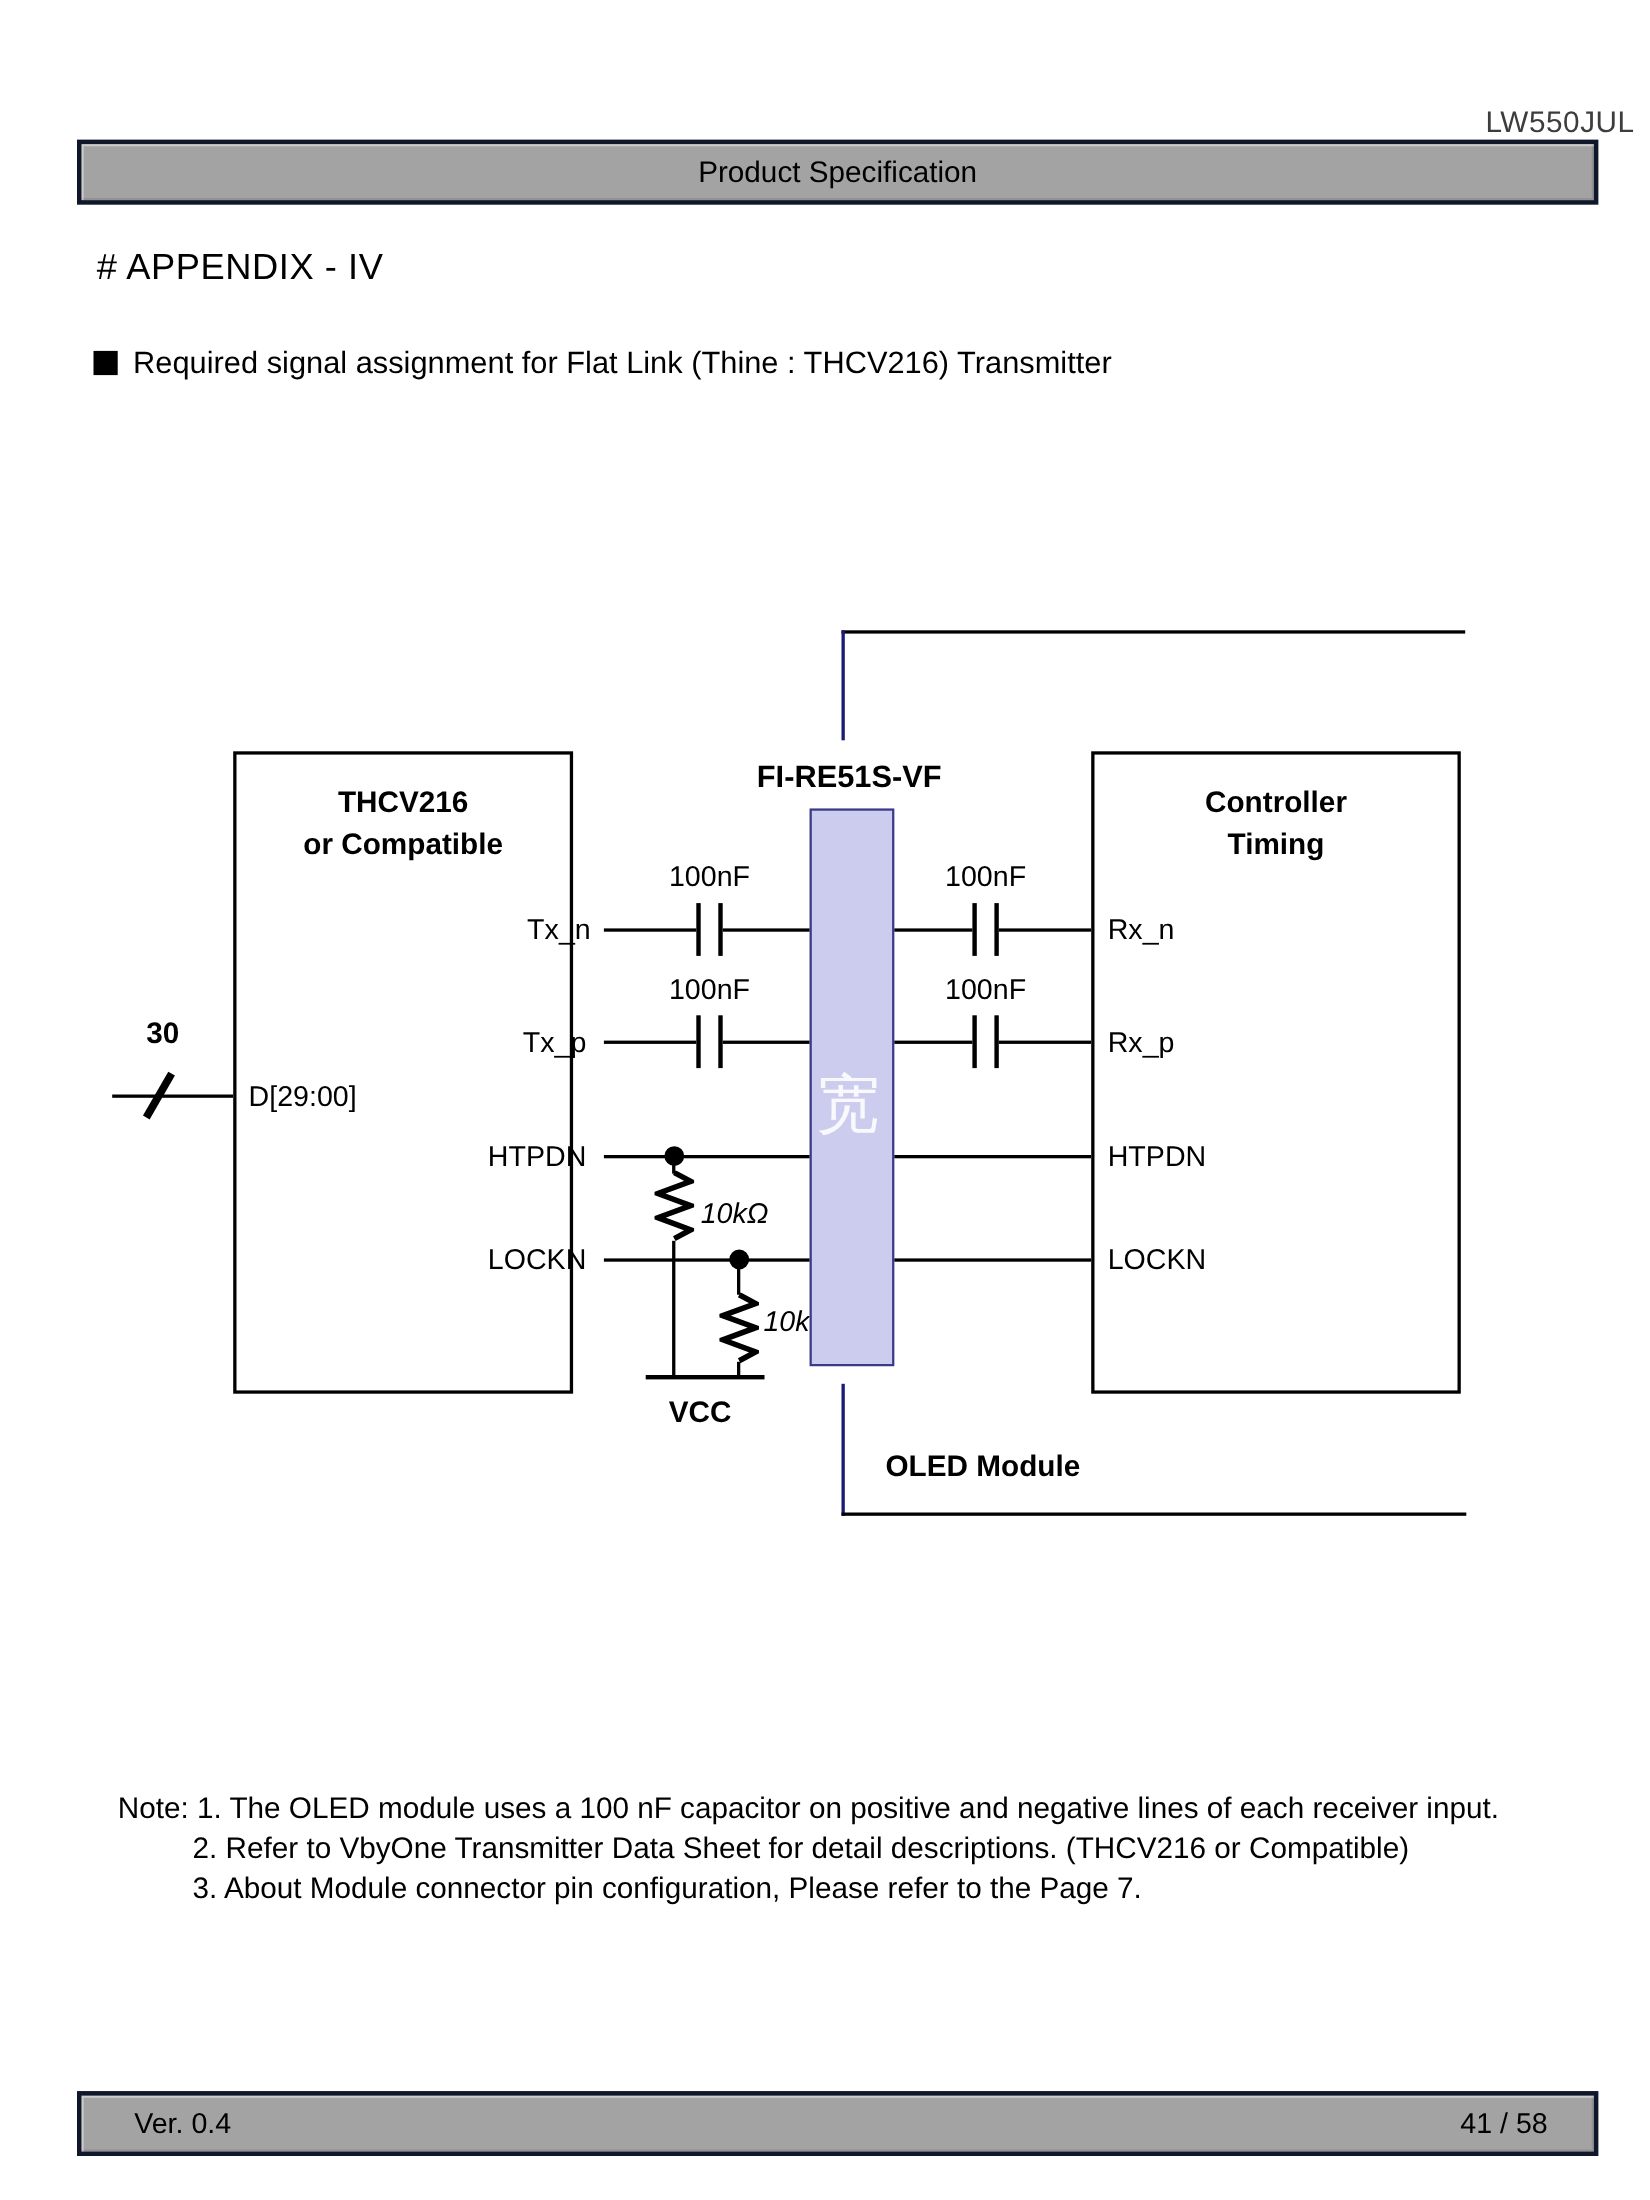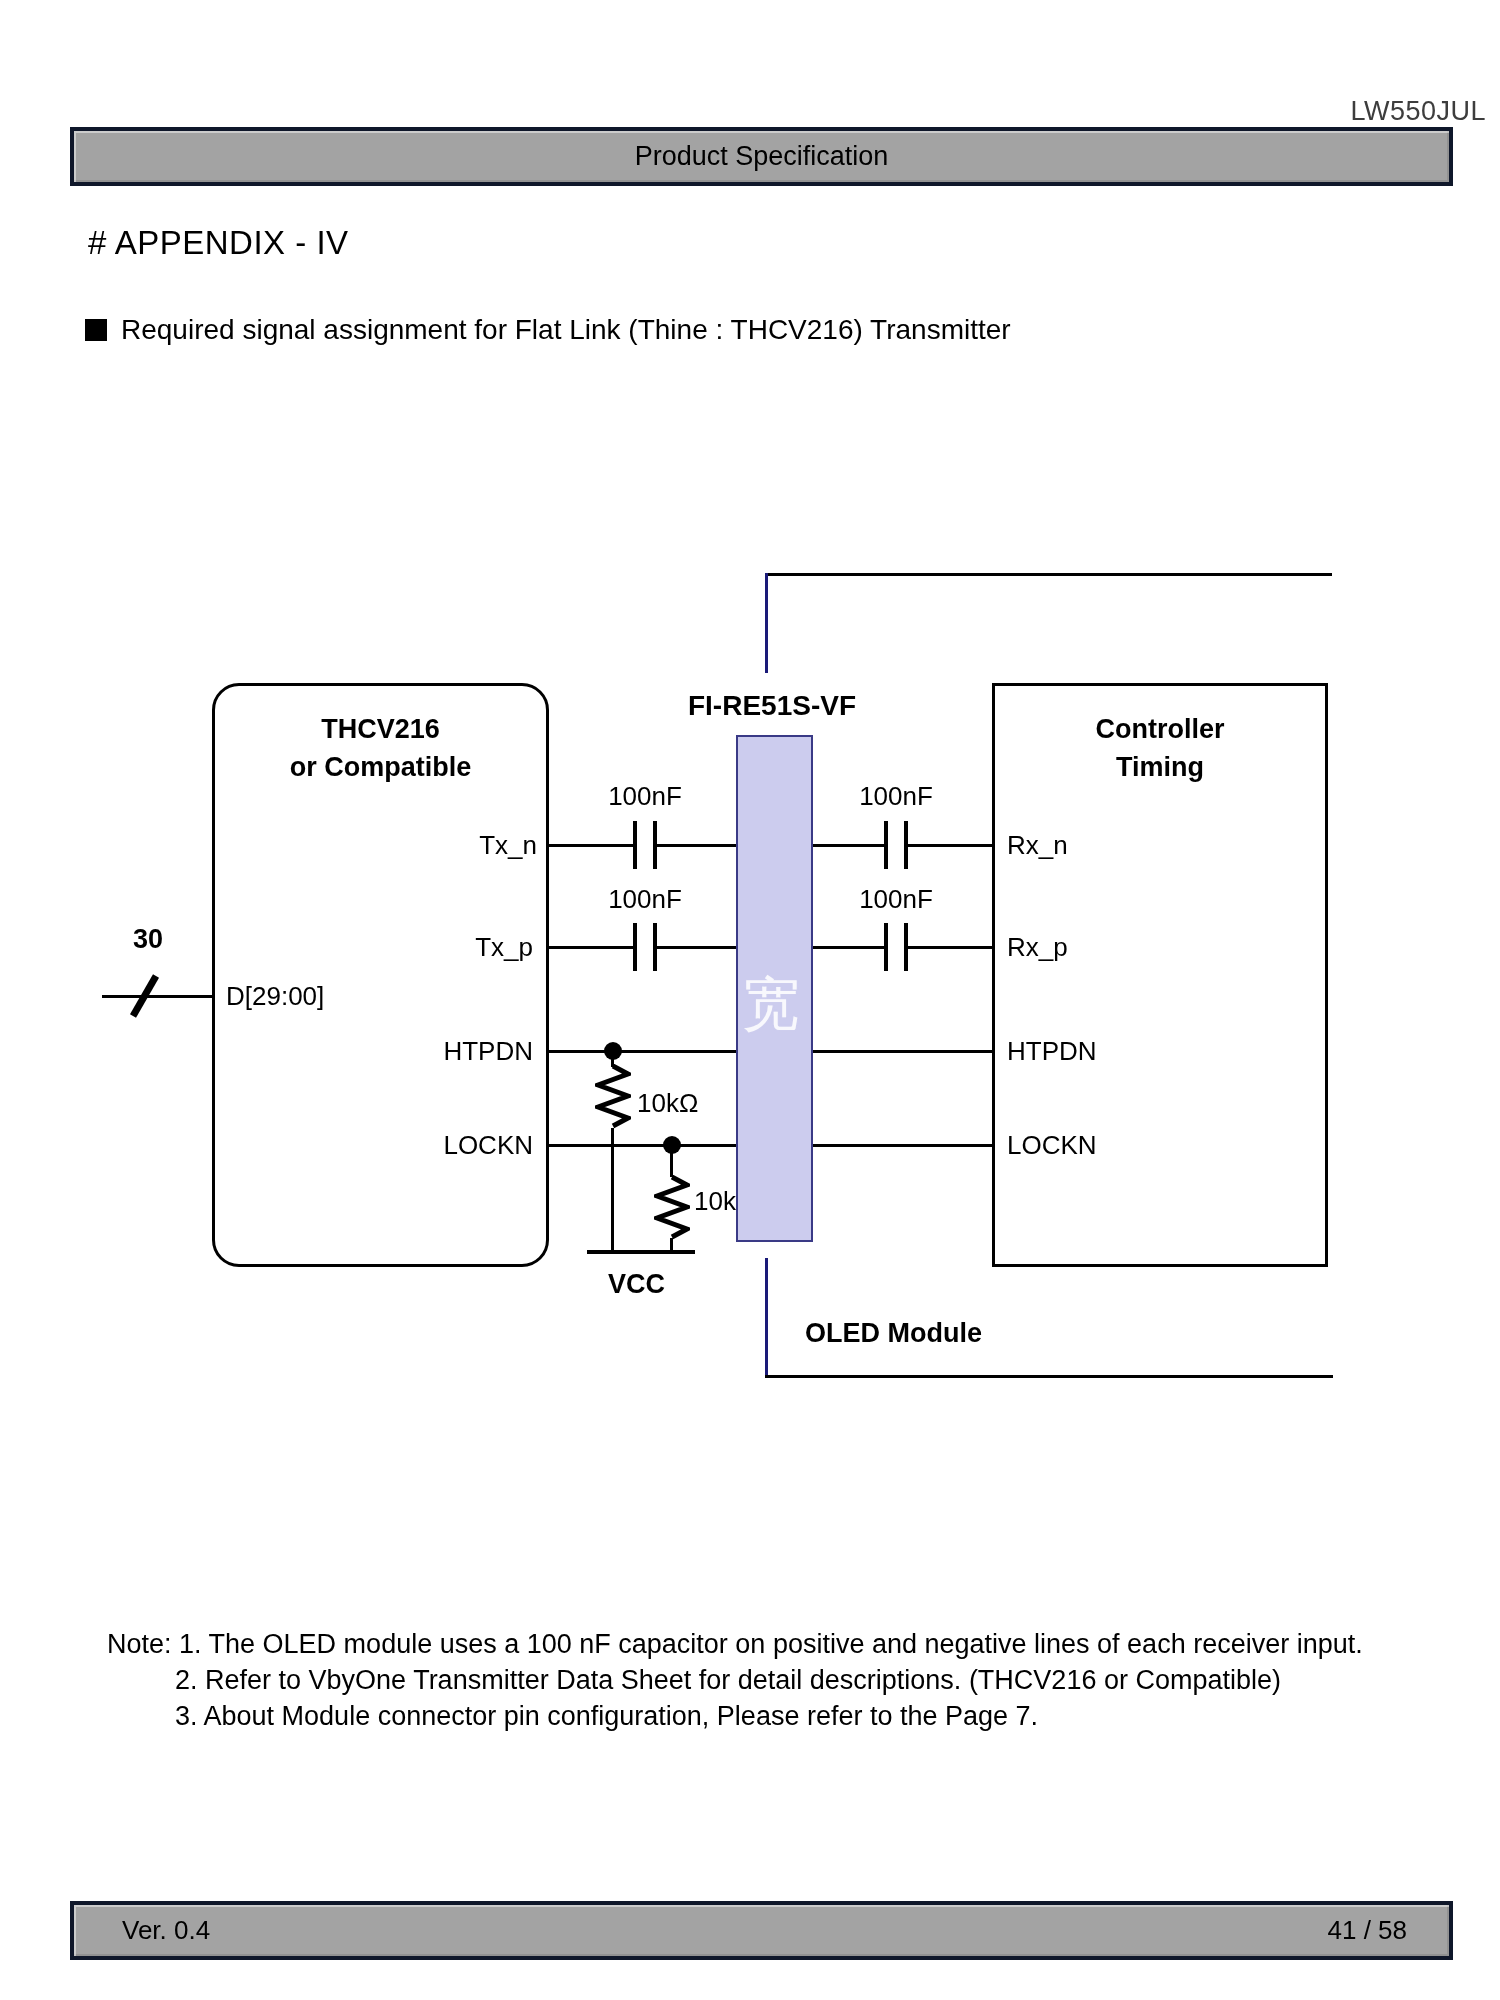--- a/index.html
+++ b/index.html
@@ -42,21 +42,21 @@
     background:#ccccee;border:2px solid #3a3a86;box-sizing:border-box;
   }
   .watermark{
     font-size:58px;color:rgba(255,255,255,.85);
     text-shadow:0 0 2px rgba(210,210,240,.9);
     font-family:"DejaVu Sans", sans-serif;
   }
   .conn-label{font-size:28px;font-weight:bold;width:200px;text-align:center;}
   .module-label{font-size:27px;font-weight:bold;}
   .vcc-label{font-size:27px;font-weight:bold;}
-  .res-label{font-size:26px;}
+  .res-label{font-size:26px;font-style:italic;}
   
   .notes{left:107px;top:1626px;font-size:27px;line-height:36px;}
   .notes .cont{padding-left:68px;}
 </style>
 </head>
 <body>
 
 <div class="page">
 
   <div class="abs doc-code">LW550JUL</div>
@@ -117,21 +117,21 @@
   <div class="abs cap-label" style="left:851px;top:781px;">100nF</div>
   <div class="abs cap-label" style="left:600px;top:884px;">100nF</div>
   <div class="abs cap-label" style="left:851px;top:884px;">100nF</div>
 
   <div class="abs hline" style="left:765px;top:573px;width:567px;"></div>
   <div class="abs vline navy" style="left:765px;top:573px;height:100px;"></div>
   <div class="abs vline navy" style="left:765px;top:1258px;height:120px;"></div>
   <div class="abs hline" style="left:765px;top:1375px;width:568px;"></div>
   <div class="abs module-label" style="left:805px;top:1318px;">OLED Module</div>
 
-  <div class="abs box" style="left:212px;top:683px;width:337px;height:584px;border-radius:27px;">
+  <div class="abs box" style="left:212px;top:683px;width:309px;height:584px;">
     <div class="box-title">
       <div>THCV216</div>
       <div>or Compatible</div>
     </div>
   </div>
   <div class="abs pin pin-right" style="left:354px;top:829px;">Tx_n</div>
   <div class="abs pin pin-right" style="left:350px;top:931px;">Tx_p</div>
   <div class="abs pin pin-right" style="left:350px;top:1035px;">HTPDN</div>
   <div class="abs pin pin-right" style="left:350px;top:1129px;">LOCKN</div>
   <div class="abs pin" style="left:226px;top:980px;">D[29:00]</div>

